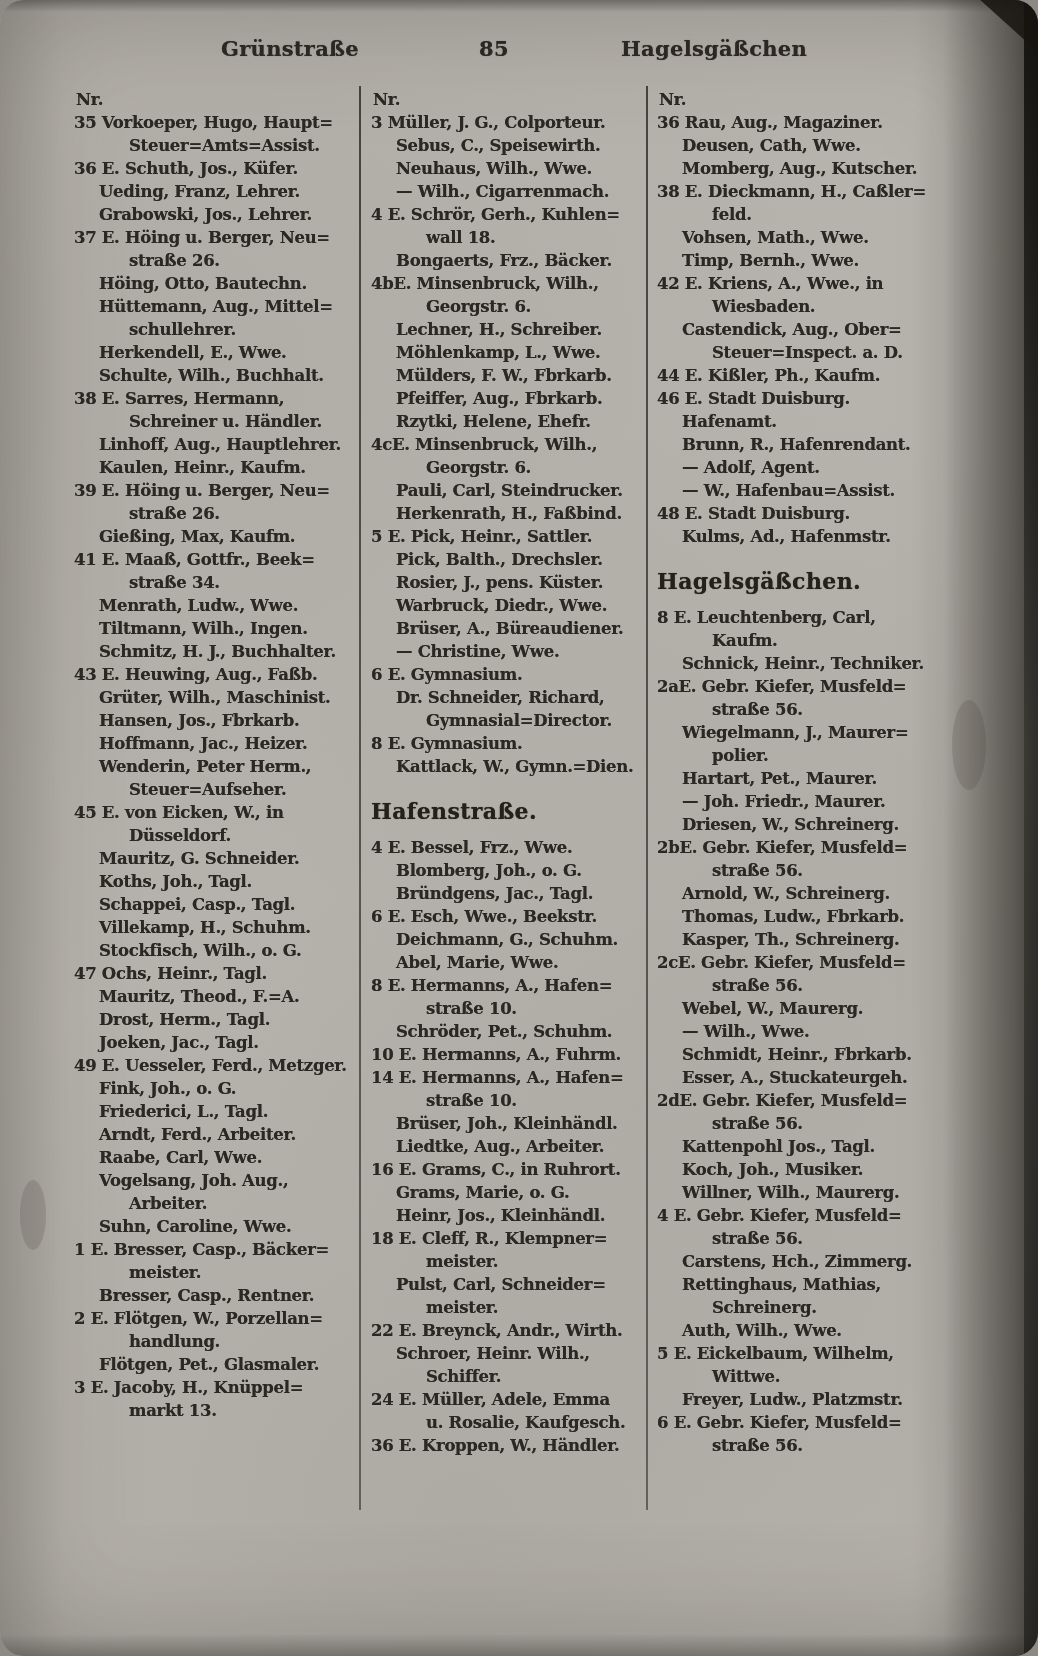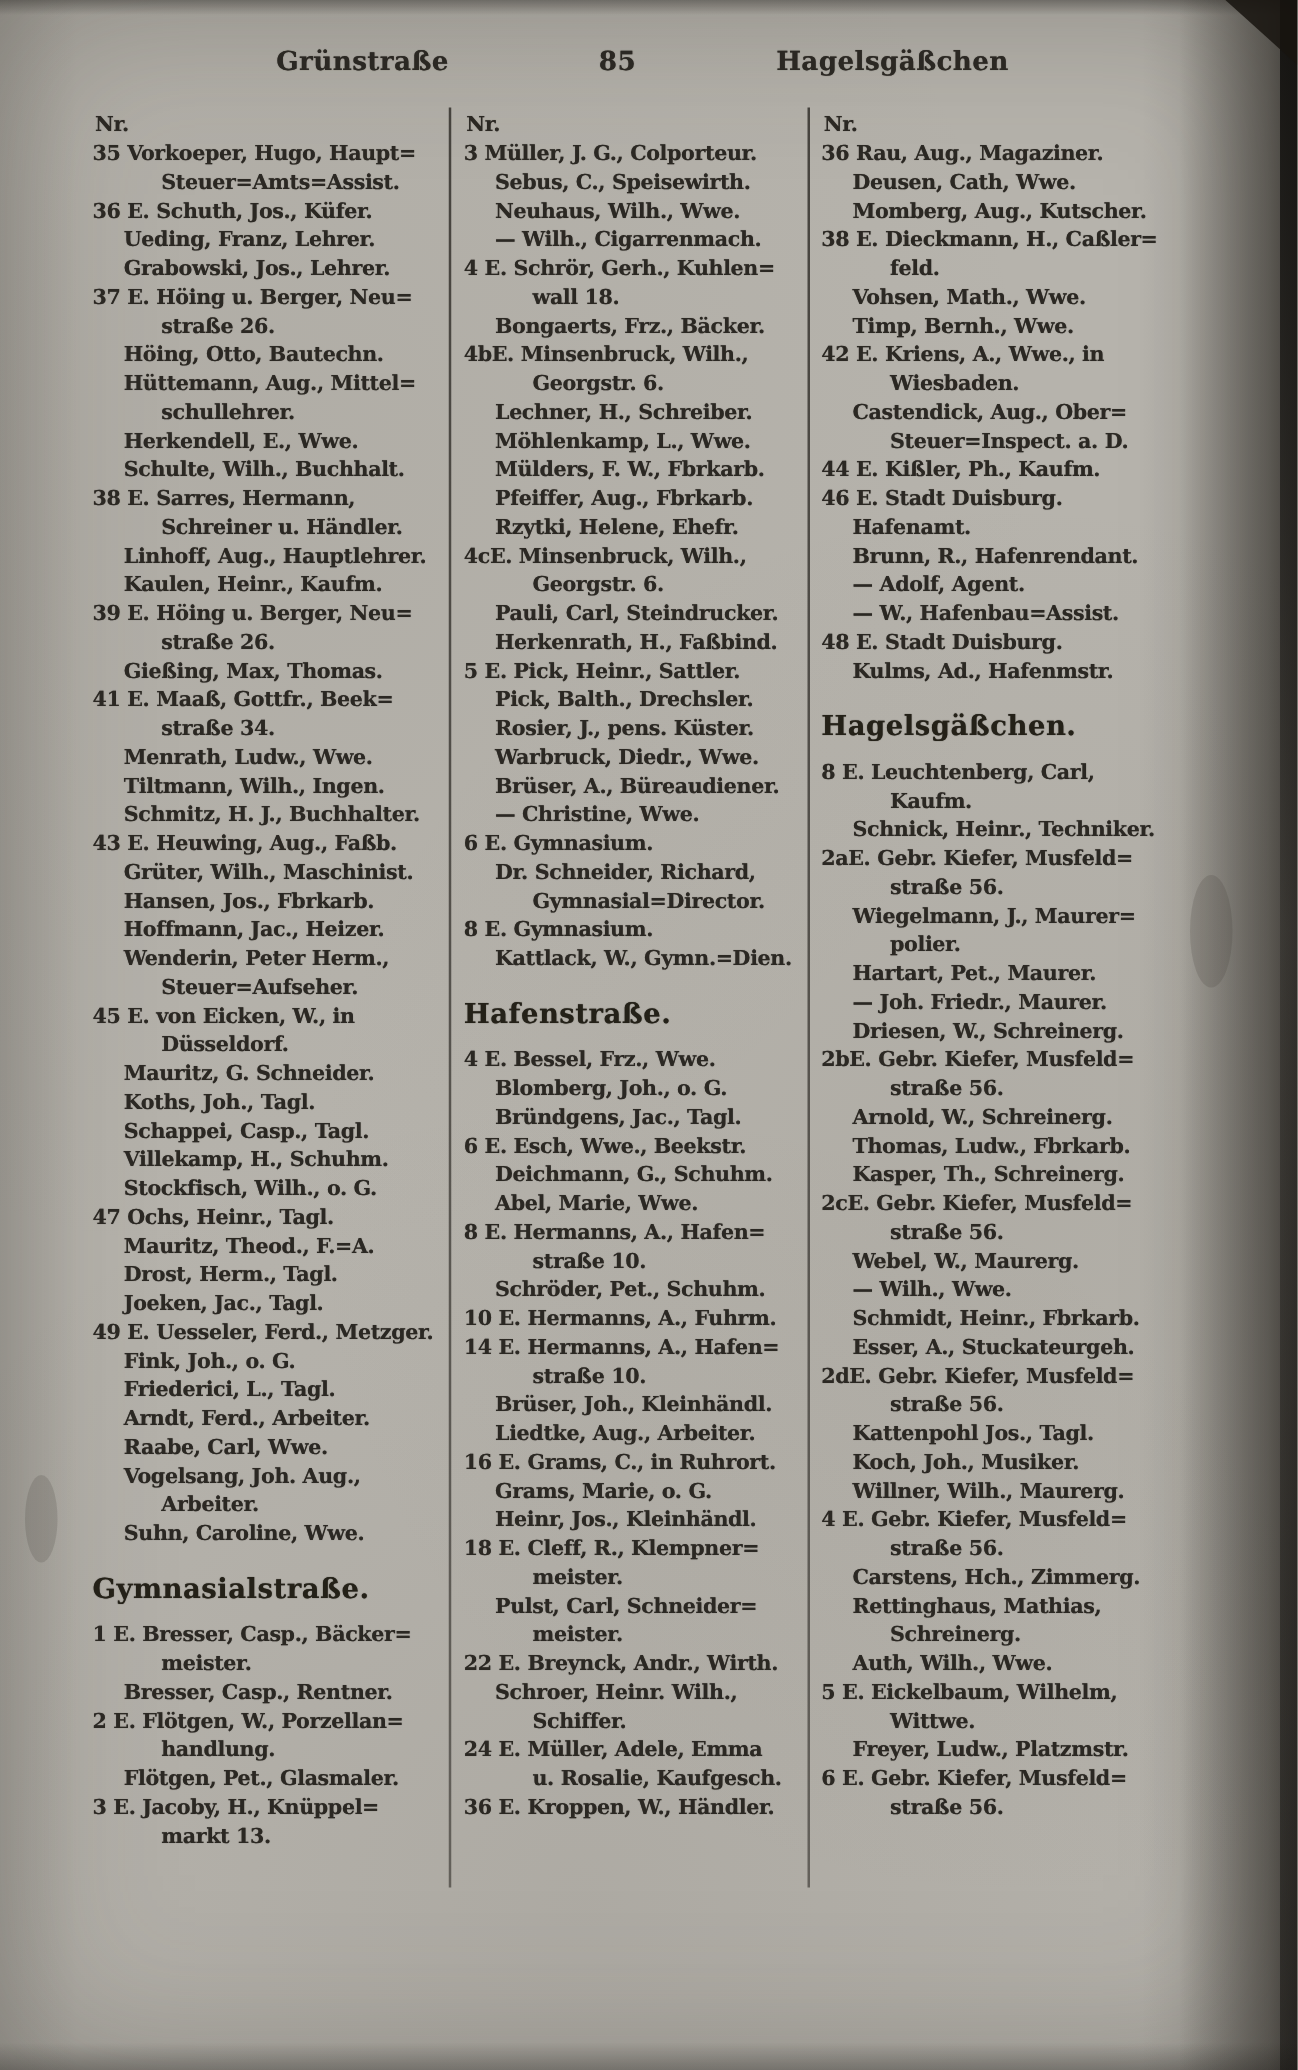--- a/index.html
+++ b/index.html
@@ -11,20 +11,21 @@
     background-color:#b6b3ac;
     background-image:
       radial-gradient(circle at 18% 22%, rgba(125,120,110,0.10) 0, transparent 42%),
       radial-gradient(circle at 78% 58%, rgba(120,115,105,0.10) 0, transparent 45%),
       radial-gradient(circle at 45% 92%, rgba(100,95,88,0.10) 0, transparent 40%),
       linear-gradient(to right, rgba(90,86,80,0.14), rgba(0,0,0,0) 6%, rgba(0,0,0,0) 88%, rgba(55,52,47,0.30));
     box-shadow: inset 0 0 130px rgba(52,49,44,0.35);
     font-family:"DejaVu Serif", serif;
     font-weight:700;
     color:#2b2823;
+    border-radius:24px;
   }
   .edge-top { position:absolute; top:0; left:0; width:100%; height:12px;
     background:linear-gradient(to bottom, rgba(20,18,15,0.35), rgba(0,0,0,0)); }
   .edge-bottom { position:absolute; bottom:0; left:0; width:100%; height:22px;
     background:linear-gradient(to top, rgba(20,18,15,0.28), rgba(0,0,0,0)); }
   .edge-right { position:absolute; top:0; right:0; width:95px; height:100%;
     background:linear-gradient(to right, rgba(0,0,0,0), rgba(38,35,30,0.45) 75%, rgba(28,25,21,0.62)); }
   .edge-right-strip { position:absolute; top:0; right:0; width:14px; height:100%;
     background:linear-gradient(to bottom, rgba(12,11,9,0.85), rgba(12,11,9,0.30) 45%, rgba(12,11,9,0.50)); }
   .corner-tr { position:absolute; top:0; right:0; width:78px; height:52px;
@@ -92,21 +93,21 @@
         <div class="line s">Hüttemann, Aug., Mittel=</div>
         <div class="line c">schullehrer.</div>
         <div class="line s">Herkendell, E., Wwe.</div>
         <div class="line s">Schulte, Wilh., Buchhalt.</div>
         <div class="line e">38 E. Sarres, Hermann,</div>
         <div class="line c">Schreiner u. Händler.</div>
         <div class="line s">Linhoff, Aug., Hauptlehrer.</div>
         <div class="line s">Kaulen, Heinr., Kaufm.</div>
         <div class="line e">39 E. Höing u. Berger, Neu=</div>
         <div class="line c">straße 26.</div>
-        <div class="line s">Gießing, Max, Thomas.</div>
+        <div class="line s">Gießing, Max, Kaufm.</div>
         <div class="line e">41 E. Maaß, Gottfr., Beek=</div>
         <div class="line c">straße 34.</div>
         <div class="line s">Menrath, Ludw., Wwe.</div>
         <div class="line s">Tiltmann, Wilh., Ingen.</div>
         <div class="line s">Schmitz, H. J., Buchhalter.</div>
         <div class="line e">43 E. Heuwing, Aug., Faßb.</div>
         <div class="line s">Grüter, Wilh., Maschinist.</div>
         <div class="line s">Hansen, Jos., Fbrkarb.</div>
         <div class="line s">Hoffmann, Jac., Heizer.</div>
         <div class="line s">Wenderin, Peter Herm.,</div>
@@ -123,21 +124,20 @@
         <div class="line s">Drost, Herm., Tagl.</div>
         <div class="line s">Joeken, Jac., Tagl.</div>
         <div class="line e">49 E. Uesseler, Ferd., Metzger.</div>
         <div class="line s">Fink, Joh., o. G.</div>
         <div class="line s">Friederici, L., Tagl.</div>
         <div class="line s">Arndt, Ferd., Arbeiter.</div>
         <div class="line s">Raabe, Carl, Wwe.</div>
         <div class="line s">Vogelsang, Joh. Aug.,</div>
         <div class="line c">Arbeiter.</div>
         <div class="line s">Suhn, Caroline, Wwe.</div>
-        <div class="heading">Gymnasialstraße.</div>
         <div class="line e">1 E. Bresser, Casp., Bäcker=</div>
         <div class="line c">meister.</div>
         <div class="line s">Bresser, Casp., Rentner.</div>
         <div class="line e">2 E. Flötgen, W., Porzellan=</div>
         <div class="line c">handlung.</div>
         <div class="line s">Flötgen, Pet., Glasmaler.</div>
         <div class="line e">3 E. Jacoby, H., Knüppel=</div>
         <div class="line c">markt 13.</div>
       </div>
     <div class="col col-2">

